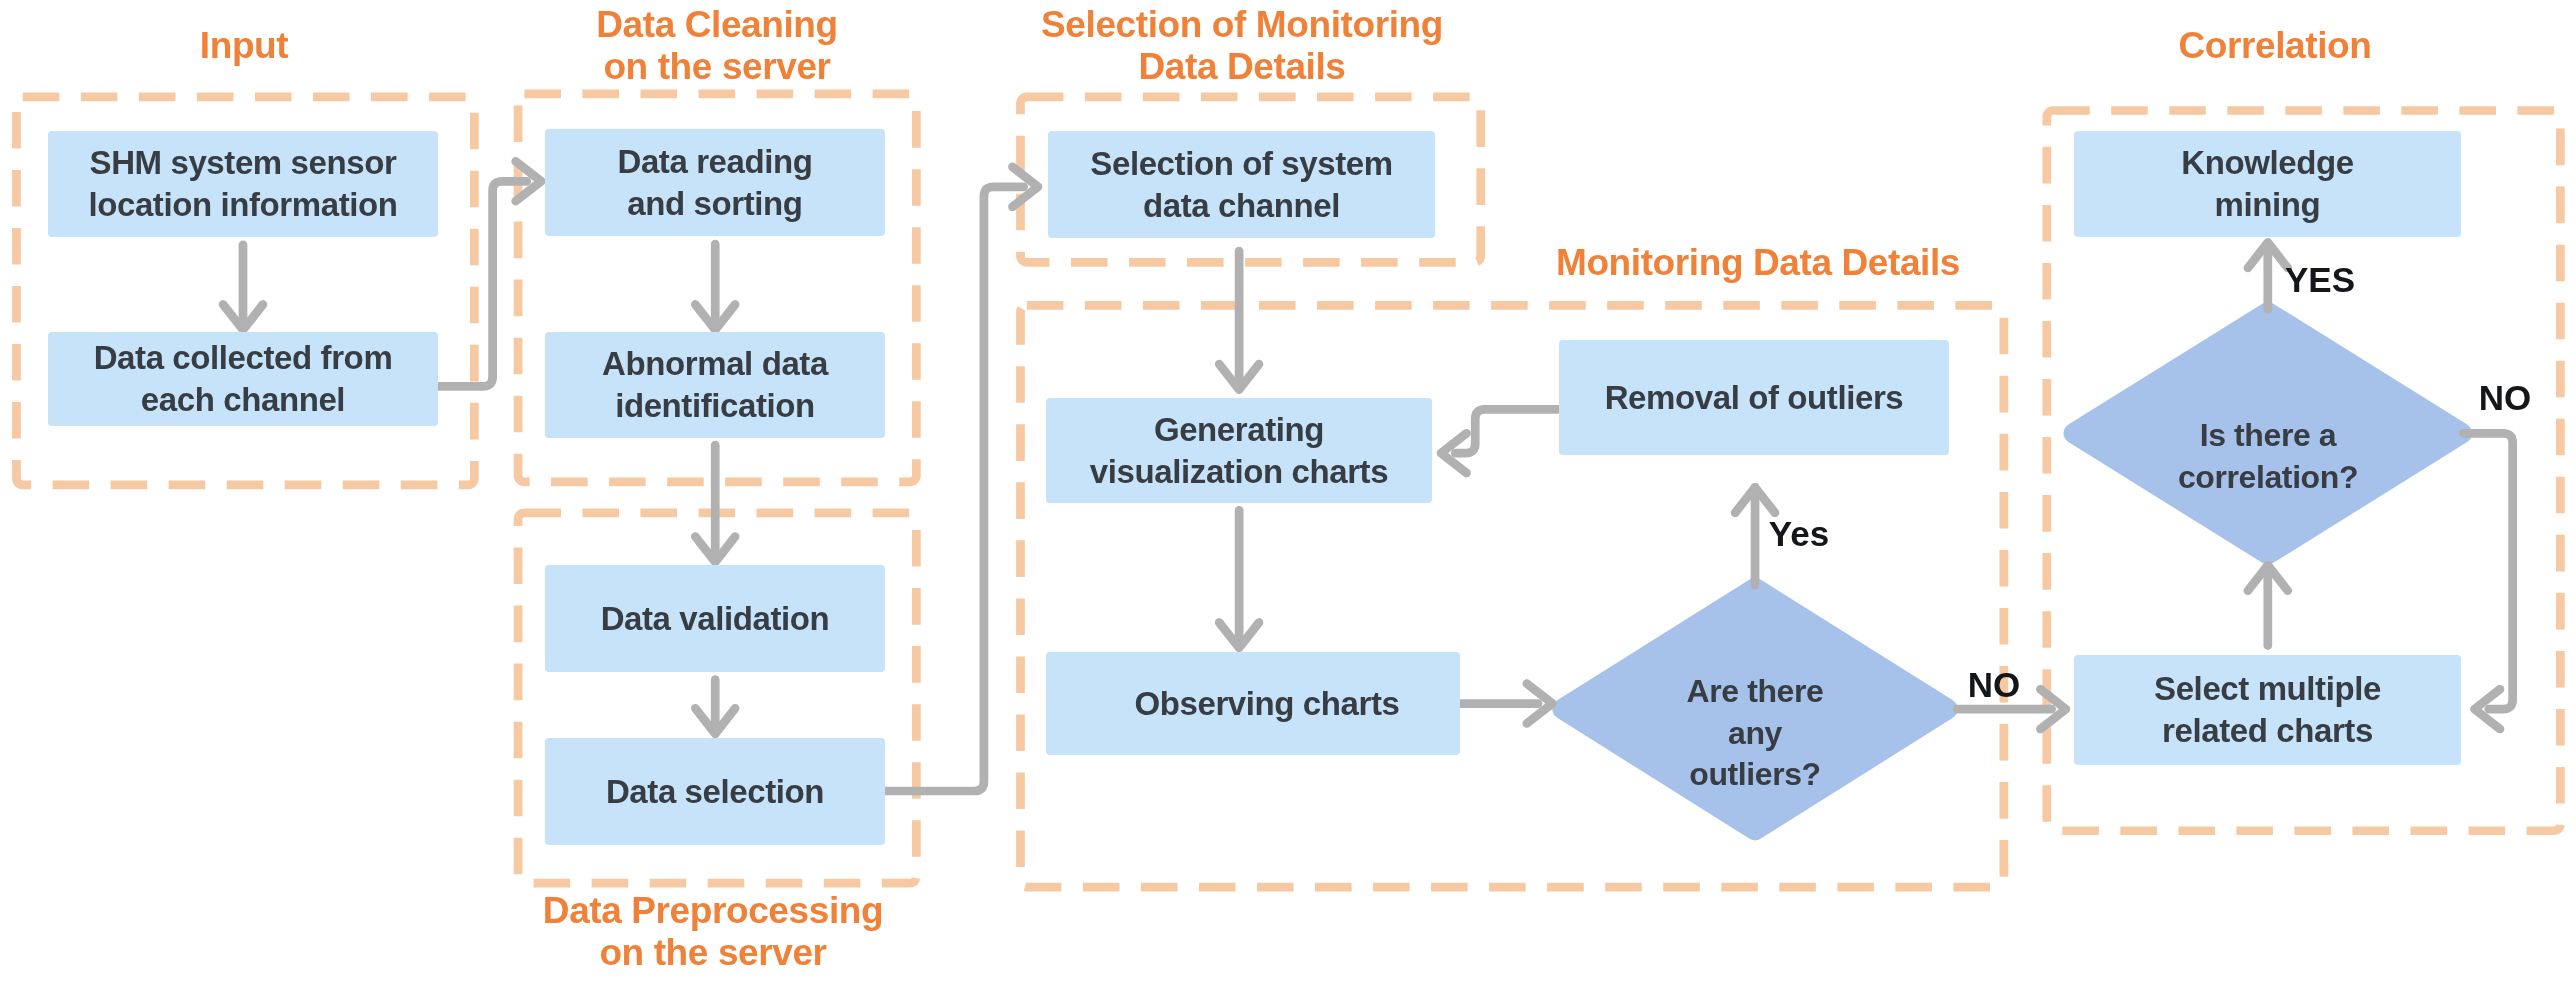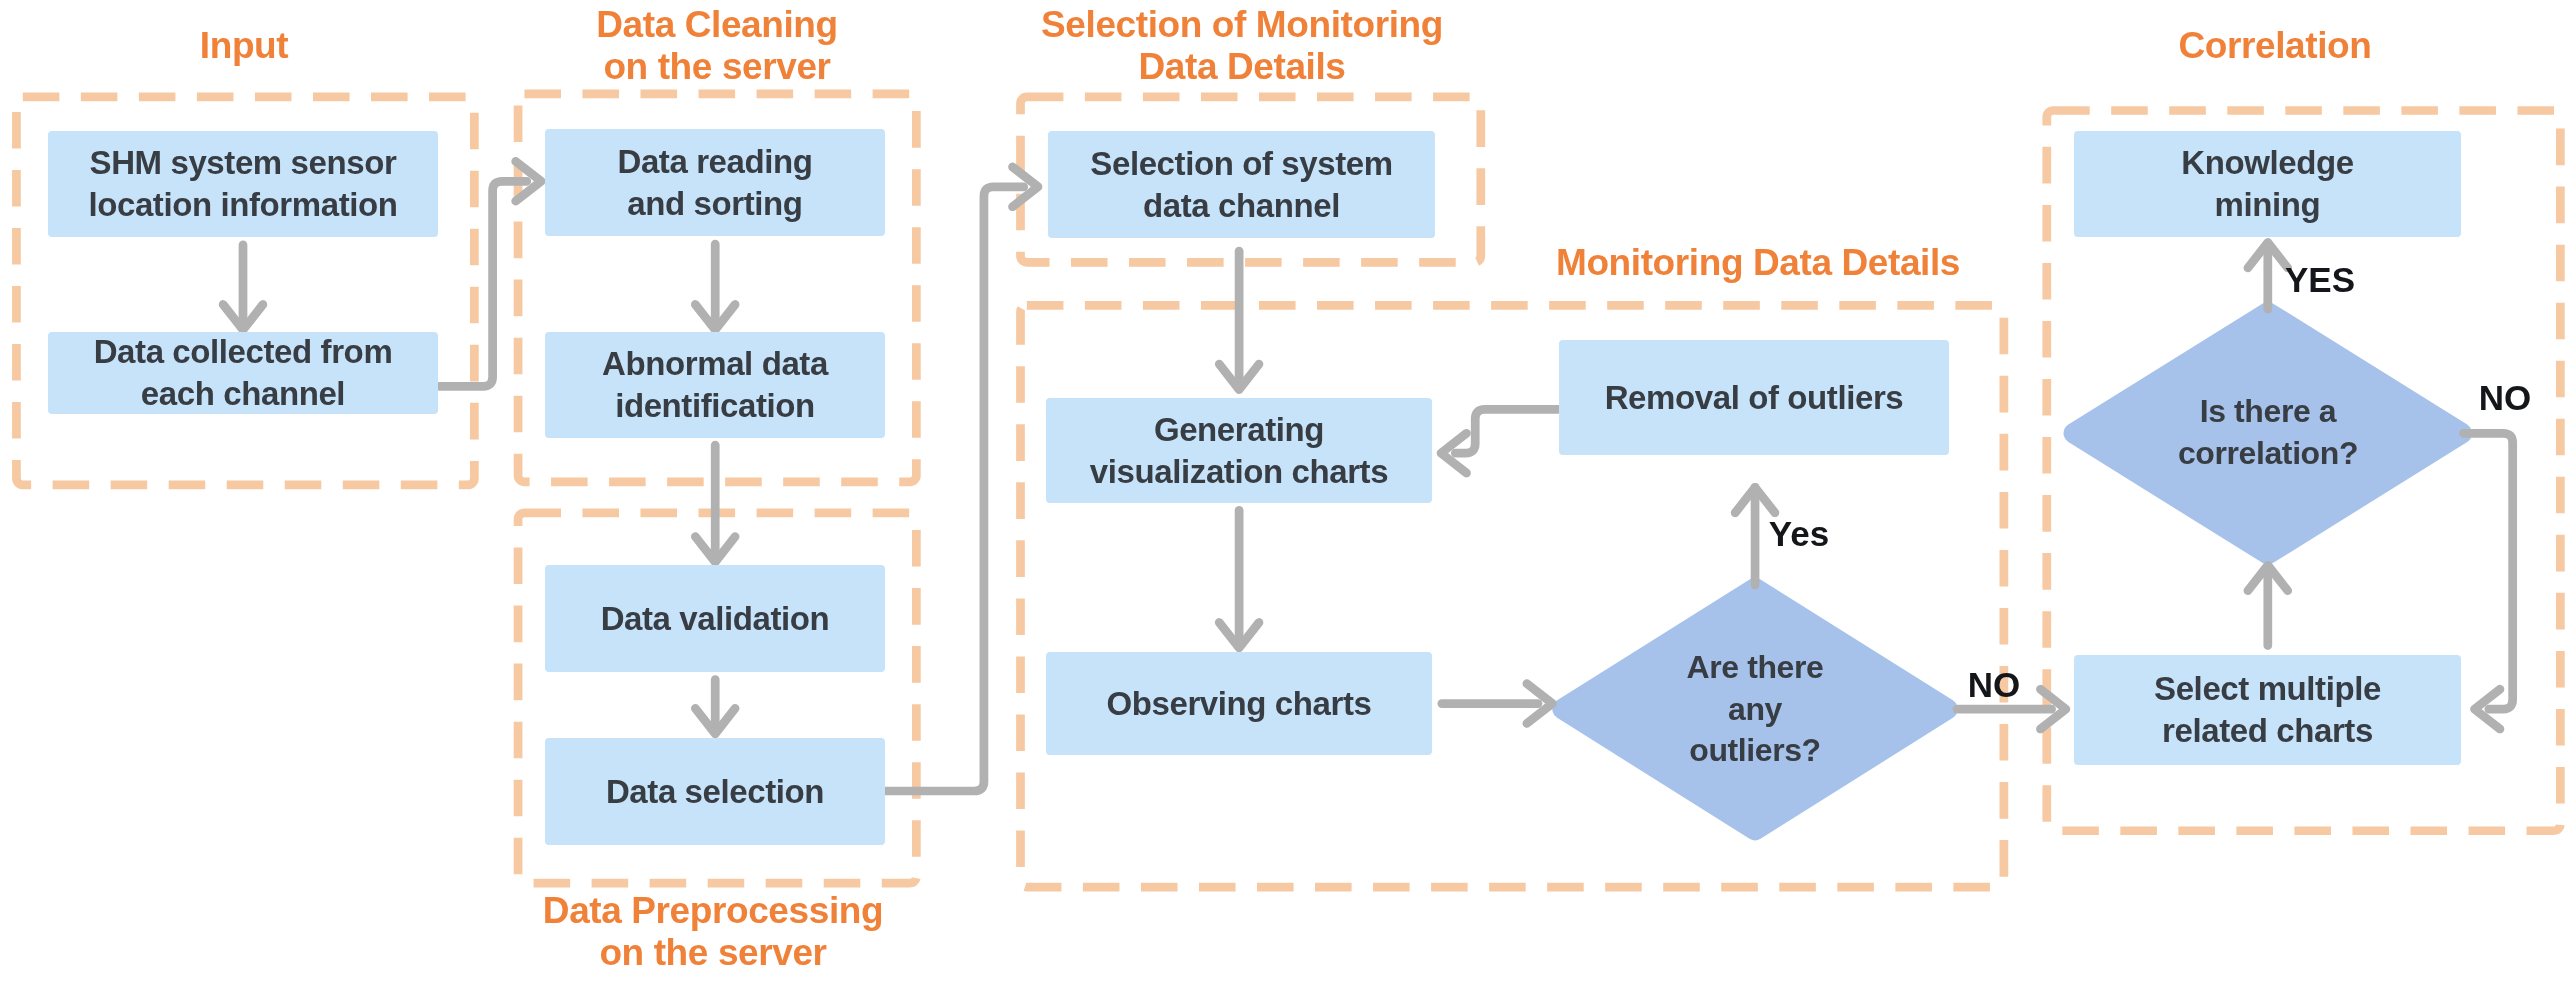--- a/index.html
+++ b/index.html
@@ -38,20 +38,21 @@
   .diamond-label {
     position:absolute;
     transform:translate(-50%,-50%);
     text-align:center;
     font-weight:bold;
     font-size:32px;
     line-height:1.3;
     color:#383d44;
     white-space:pre-line;
     letter-spacing:-0.4px;
+    margin-top:24px;
   }
   .edge-label {
     position:absolute;
     transform:translate(-50%,-50%);
     font-weight:bold;
     font-size:35px;
     color:#141619;
   }
 </style>
 </head>
@@ -144,34 +145,34 @@
 on the server</div>
   <div class="section-title" style="left:713px; top:932px;">Data Preprocessing
 on the server</div>
   <div class="section-title" style="left:1242px; top:46px;">Selection of Monitoring
 Data Details</div>
   <div class="section-title" style="left:1758px; top:263px;">Monitoring Data Details</div>
   <div class="section-title" style="left:2275px; top:46px;">Correlation</div>
 
   <div class="node" style="left:48px;   top:131px; width:390px; height:106px;">SHM system sensor
 location information</div>
-  <div class="node" style="left:48px;   top:332px; width:390px; height:82px;">Data collected from
+  <div class="node" style="left:48px;   top:332px; width:390px; height:94px;">Data collected from
 each channel</div>
   <div class="node" style="left:545px;  top:129px; width:340px; height:107px;">Data reading
 and sorting</div>
   <div class="node" style="left:545px;  top:332px; width:340px; height:106px;text-align:center;">Abnormal data
 identification</div>
   <div class="node" style="left:545px;  top:565px; width:340px; height:107px;">Data validation</div>
   <div class="node" style="left:545px;  top:738px; width:340px; height:107px;">Data selection</div>
   <div class="node" style="left:1048px; top:131px; width:387px; height:107px;">Selection of system
 data channel</div>
   <div class="node" style="left:1046px; top:398px; width:386px; height:105px;">Generating
 visualization charts</div>
   <div class="node" style="left:1559px; top:340px; width:390px; height:115px;">Removal of outliers</div>
-  <div class="node" style="left:1046px; top:652px; width:386px; height:103px;">Observing charts</div>
+  <div class="node" style="left:1046px; top:652px; width:386px; height:103px;padding-left:28px;">Observing charts</div>
   <div class="node" style="left:2074px; top:131px; width:387px; height:106px;">Knowledge
 mining</div>
   <div class="node" style="left:2074px; top:655px; width:387px; height:110px;">Select multiple
 related charts</div>
 
   <div class="diamond-label" style="left:1755px; top:709px;">Are there
 any
 outliers?</div>
   <div class="diamond-label" style="left:2268px; top:433px;">Is there a
 correlation?</div>

